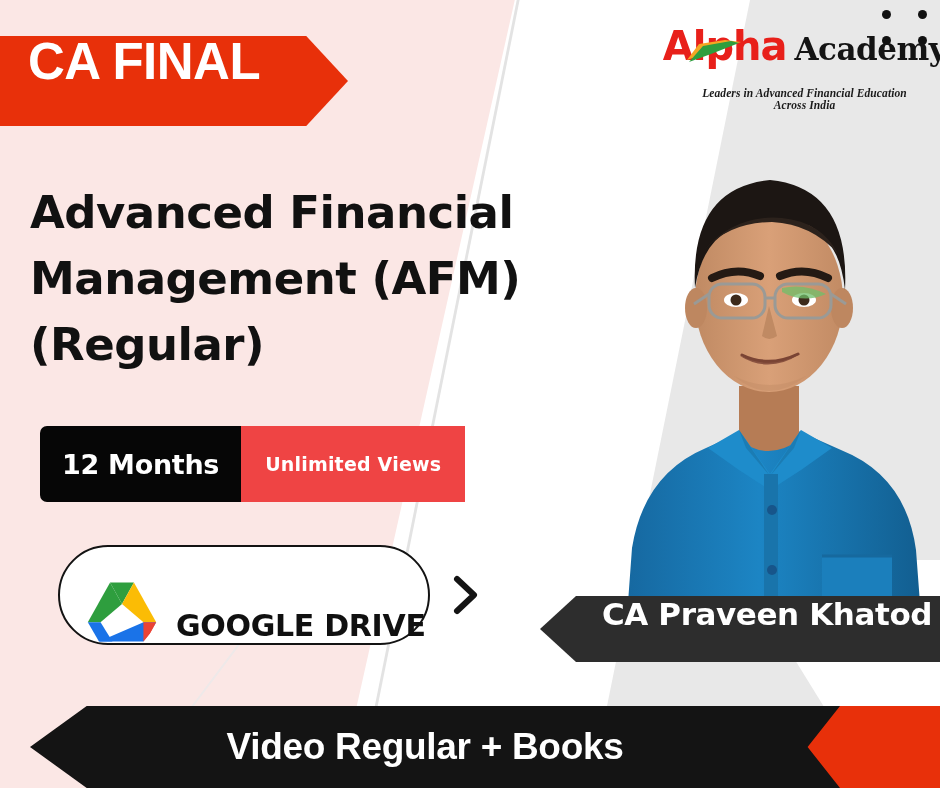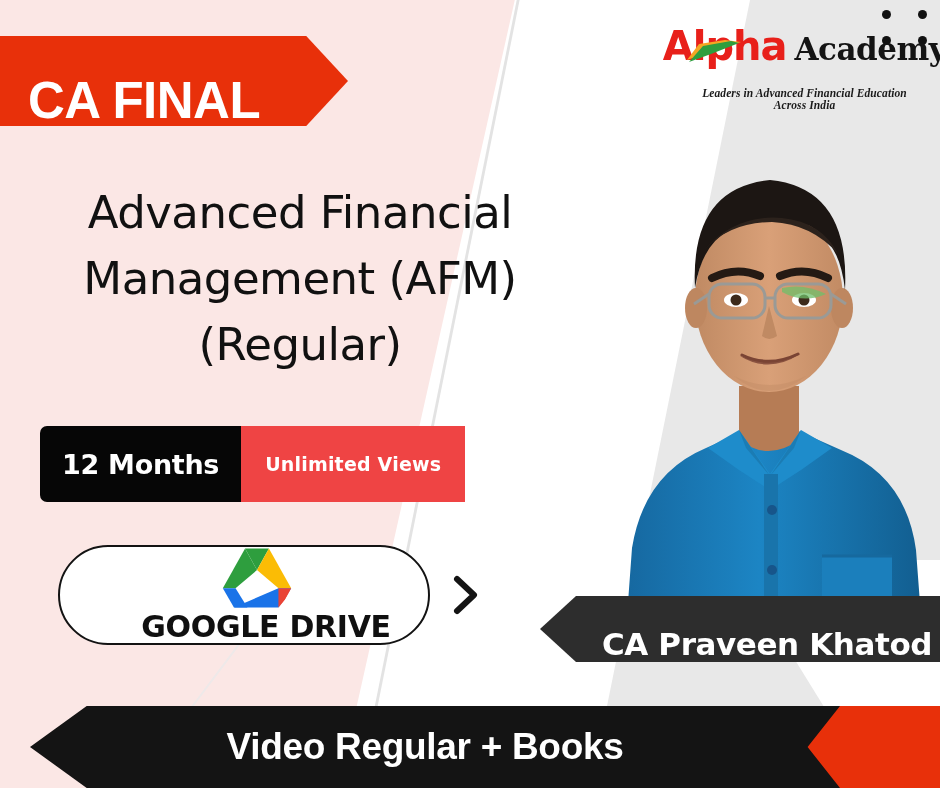--- a/index.html
+++ b/index.html
@@ -66,21 +66,21 @@
   .dot.d2 { left:58px; top:2px; }
   .dot.d3 { left:22px; top:28px; }
   .dot.d4 { left:58px; top:28px; }
 
   
   .ribbon {
     position:absolute; left:0; top:36px;
     width:348px; height:90px;
     background:#E8300A;
     clip-path: polygon(0 0, 88% 0, 100% 50%, 88% 100%, 0 100%);
-    display:flex; align-items:flex-end;
+    display:flex; align-items:flex-start;
   }
   .ribbon-text {
     color:#FFFFFF;
     font-size:51px;
     font-weight:bold;
     letter-spacing:-0.5px;
     padding-left:28px;
     line-height:1;
   }
 
@@ -124,25 +124,24 @@
     color:#1a1a1a;
     letter-spacing:0.1px;
   }
 
   
   .title {
     position:absolute; left:30px; top:180px;
     width:540px;
     color:#111111;
     font-size:45px;
-    font-weight:normal;
+    font-weight:bold;
     line-height:1.47;
     letter-spacing:-0.5px;
     font-family:"DejaVu Sans", sans-serif;
-    text-align:center;
   }
 
   
   .pills {
     position:absolute; left:40px; top:426px;
     height:76px; display:flex; align-items:stretch;
   }
   .pill-months {
     background:#060606;
     border-radius:7px 0 0 7px;
@@ -165,23 +164,22 @@
     font-family:"DejaVu Sans", sans-serif;
   }
 
   
   .gdrive {
     position:absolute; left:58px; top:545px;
     width:372px; height:100px;
     background:#FFFFFF;
     border:2.5px solid #131313;
     border-radius:50px;
-    display:flex; align-items:center;
+    display:flex; align-items:flex-end;
     padding-left:26px;
-    flex-direction:column;
   }
   .gdrive-logo { width:72px; height:62px; flex:none; }
   .gdrive-label {
     margin-left:18px;
     font-size:30px; font-weight:bold; color:#101010;
     letter-spacing:-0.3px;
     font-family:"DejaVu Sans", sans-serif;
   }
   .chevron {
     position:absolute; left:450px; top:574px;
@@ -190,21 +188,21 @@
 
   
   .photo { position:absolute; left:596px; top:118px; width:344px; height:512px; }
 
   
   .namebar {
     position:absolute; left:540px; top:596px;
     width:400px; height:66px;
     background:#2D2D2D;
     clip-path: polygon(9% 0, 100% 0, 100% 100%, 9% 100%, 0 50%);
-    display:flex; align-items:flex-end;
+    display:flex; align-items:flex-start;
   }
   .namebar span {
     color:#FFFFFF; font-size:31px; font-weight:bold;
     padding-left:62px; letter-spacing:-0.4px;
     font-family:"DejaVu Sans", sans-serif;
   }
 
   
   .bottom-red {
     position:absolute; left:790px; top:706px;

